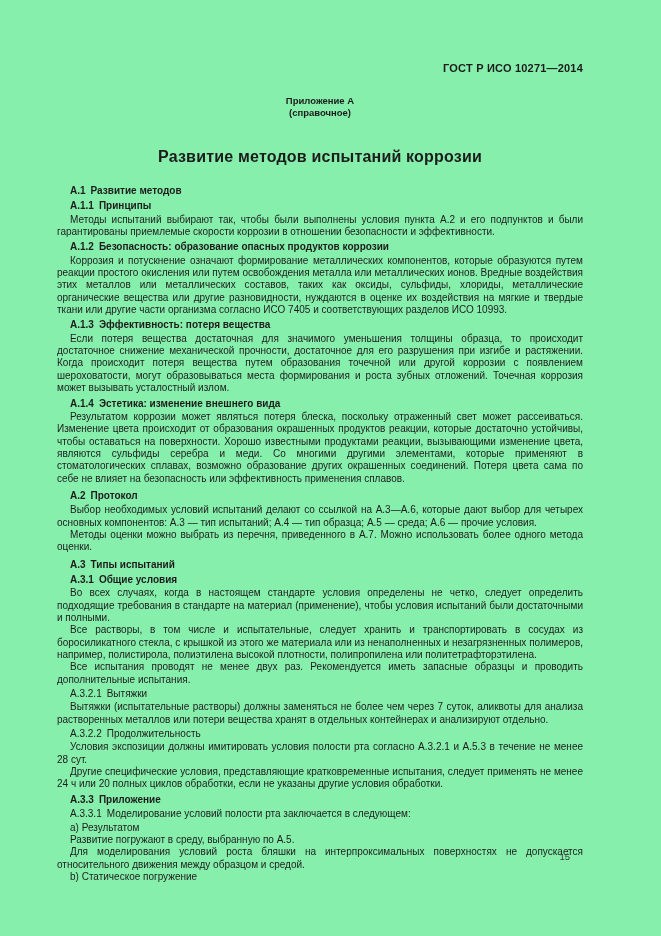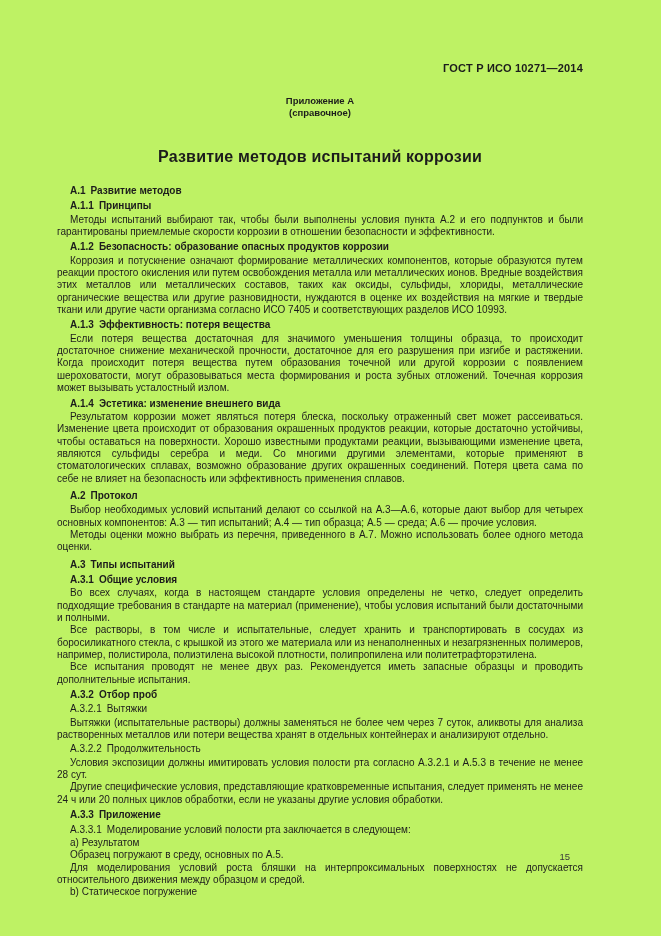--- a/index.html
+++ b/index.html
@@ -4,21 +4,21 @@
 <style>
   * { margin: 0; padding: 0; box-sizing: border-box; }
   html, body {
     background: #ffffff;
     font-family: "Liberation Sans", "DejaVu Sans", sans-serif;
   }
   .page {
     position: relative;
     width: 661px;
     height: 936px;
-    background: #bef264;
+    background: #86efac;
     color: #1c1c1c;
     overflow: hidden;
     padding: 62px 78px 0 57px;
   }
   .running-header {
     text-align: right;
     font-weight: bold;
     font-size: 11px;
     line-height: 13px;
     letter-spacing: 0.2px;
@@ -81,28 +81,27 @@
       <div class="block h3">А.1.4 Эстетика: изменение внешнего вида</div>
       <div class="block p">Результатом коррозии может являться потеря блеска, поскольку отраженный свет может рассеиваться. Изменение цвета происходит от образования окрашенных продуктов реакции, которые достаточно устойчивы, чтобы оставаться на поверхности. Хорошо известными продуктами реакции, вызывающими изменение цвета, являются сульфиды серебра и меди. Со многими другими элементами, которые применяют в стоматологических сплавах, возможно образование других окрашенных соединений. Потеря цвета сама по себе не влияет на безопасность или эффективность применения сплавов.</div>
       <div class="block h2">А.2 Протокол</div>
       <div class="block p">Выбор необходимых условий испытаний делают со ссылкой на А.3—А.6, которые дают выбор для четырех основных компонентов: А.3 — тип испытаний; А.4 — тип образца; А.5 — среда; А.6 — прочие условия.</div>
       <div class="block p">Методы оценки можно выбрать из перечня, приведенного в А.7. Можно использовать более одного метода оценки.</div>
       <div class="block h2">А.3 Типы испытаний</div>
       <div class="block h3">А.3.1 Общие условия</div>
       <div class="block p">Во всех случаях, когда в настоящем стандарте условия определены не четко, следует определить подходящие требования в стандарте на материал (применение), чтобы условия испытаний были достаточными и полными.</div>
       <div class="block p">Все растворы, в том числе и испытательные, следует хранить и транспортировать в сосудах из боросиликатного стекла, с крышкой из этого же материала или из ненаполненных и незагрязненных полимеров, например, полистирола, полиэтилена высокой плотности, полипропилена или политетрафторэтилена.</div>
       <div class="block p">Все испытания проводят не менее двух раз. Рекомендуется иметь запасные образцы и проводить дополнительные испытания.</div>
-      <div class="block h3">А.3.2 Отбор проб</div>
       <div class="block h4">А.3.2.1 Вытяжки</div>
       <div class="block p">Вытяжки (испытательные растворы) должны заменяться не более чем через 7 суток, аликвоты для анализа растворенных металлов или потери вещества хранят в отдельных контейнерах и анализируют отдельно.</div>
       <div class="block h4">А.3.2.2 Продолжительность</div>
       <div class="block p">Условия экспозиции должны имитировать условия полости рта согласно А.3.2.1 и А.5.3 в течение не менее 28 сут.</div>
       <div class="block p">Другие специфические условия, представляющие кратковременные испытания, следует применять не менее 24 ч или 20 полных циклов обработки, если не указаны другие условия обработки.</div>
       <div class="block h3">А.3.3 Приложение</div>
       <div class="block h4">А.3.3.1 Моделирование условий полости рта заключается в следующем:</div>
       <div class="block li">a) Результатом</div>
-      <div class="block p">Образец погружают в среду, основных по А.5.</div>
+      <div class="block p">Развитие погружают в среду, выбранную по А.5.</div>
       <div class="block p">Для моделирования условий роста бляшки на интерпроксимальных поверхностях не допускается относительного движения между образцом и средой.</div>
       <div class="block li">b) Статическое погружение</div>
     </div>
 
   <div class="page-number">15</div>
 </div>
 
 </body></html>

